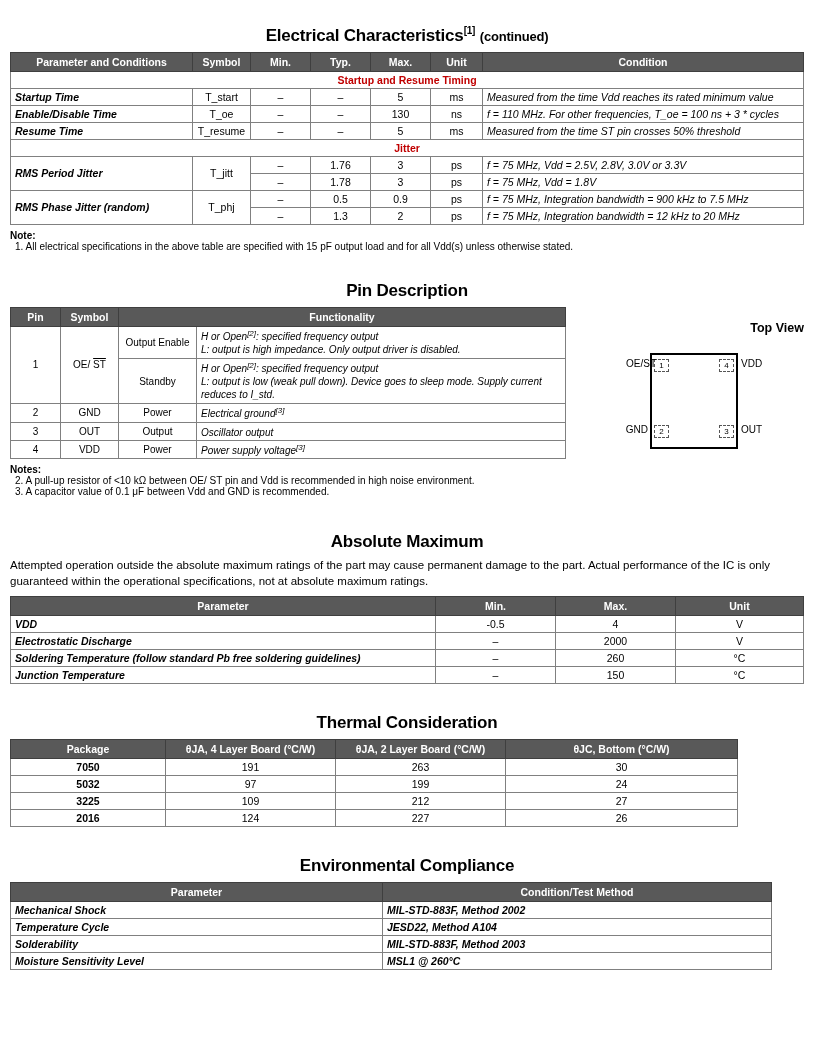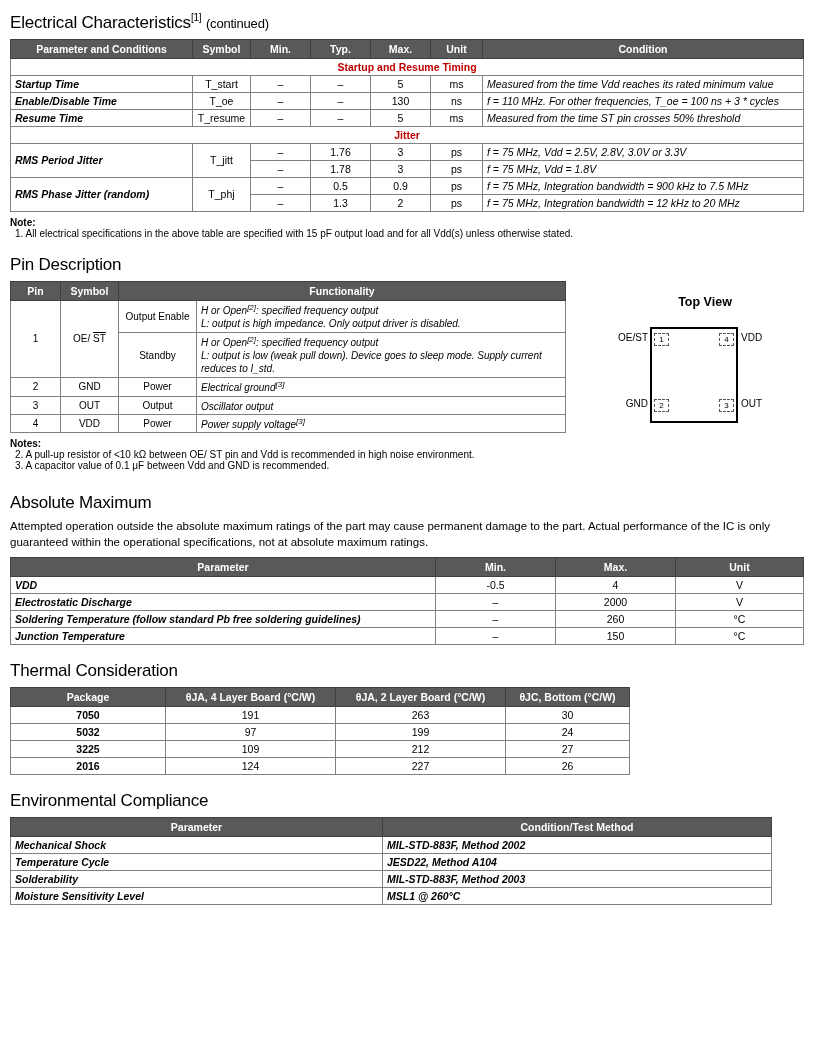--- a/index.html
+++ b/index.html
@@ -16,24 +16,25 @@
     position: relative;
     overflow: hidden;
   }
   .page {
     padding: 8px 10px 0 10px;
     box-sizing: border-box;
     width: 814px;
   }
   h1.section {
     font-size: 17px;
-    font-weight: normal;
-    margin: 4px 0 6px 0;
+    font-weight: bold;
+    margin: 17px 0 6px 0;
     padding: 0;
     letter-spacing: -0.2px;
+    text-align: center;
   }
   h1.section .sup {
     font-size: 10px;
     vertical-align: super;
   }
   h1.section .cont {
     font-size: 13px;
   }
   .spacer-lg { height: 18px; }
   .spacer-md { height: 12px; }
@@ -93,21 +94,21 @@
     display: flex;
     align-items: flex-start;
   }
   .pin-left { width: 556px; }
   .pin-right {
     flex: 1;
     padding-left: 30px;
     padding-top: 14px;
   }
   .topview-title {
-    text-align: center;
+    text-align: right;
     font-weight: bold;
     font-size: 12.5px;
     margin-bottom: 12px;
     margin-left: 10px;
   }
   .chip-area {
     position: relative;
     width: 200px;
     height: 110px;
     margin: 0 auto;
@@ -134,21 +135,21 @@
   }
   .pad.p1 { left: 54px; top: 12px; }
   .pad.p4 { left: 119px; top: 12px; }
   .pad.p2 { left: 54px; top: 78px; }
   .pad.p3 { left: 119px; top: 78px; }
   .plabel {
     position: absolute;
     font-size: 10px;
     white-space: nowrap;
   }
-  .plabel.l1 { right: 152px; top: 11px; }
+  .plabel.l1 { right: 144px; top: 11px; }
   .plabel.l4 { left: 141px; top: 11px; }
   .plabel.l2 { right: 152px; top: 77px; }
   .plabel.l3 { left: 141px; top: 77px; }
 
   table.pin th { text-align: center; }
   table.pin td { font-size: 10px; }
   .func-cell { line-height: 1.3; }
 </style>
 </head>
 <body>
@@ -376,21 +377,21 @@
         <td class="c">150</td>
         <td class="c">°C</td>
       </tr>
     </tbody>
   </table>
 
   <div class="spacer-md"></div>
 
   <h1 class="section">Thermal Consideration</h1>
 
-  <table class="dt" style="width:620px">
+  <table class="dt" style="width:728px">
     <colgroup>
       <col style="width:155px">
         <col style="width:170px">
         <col style="width:170px">
         <col>
     </colgroup>
     <thead>
       <tr>
         <th>Package</th>
         <th>θJA, 4 Layer Board (°C/W)</th>

